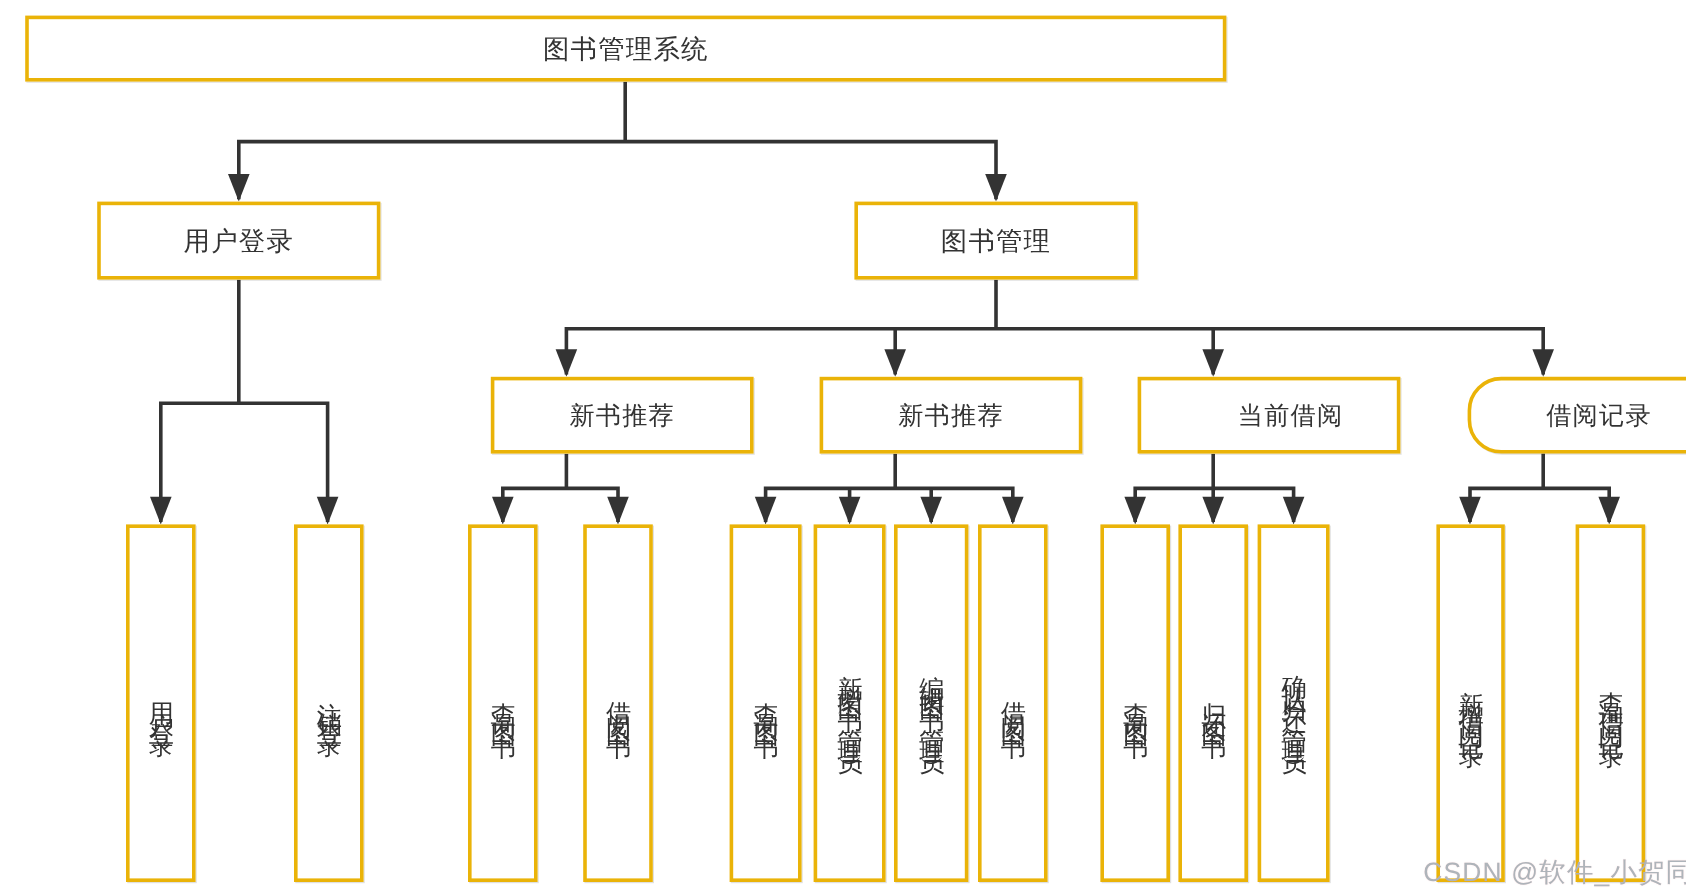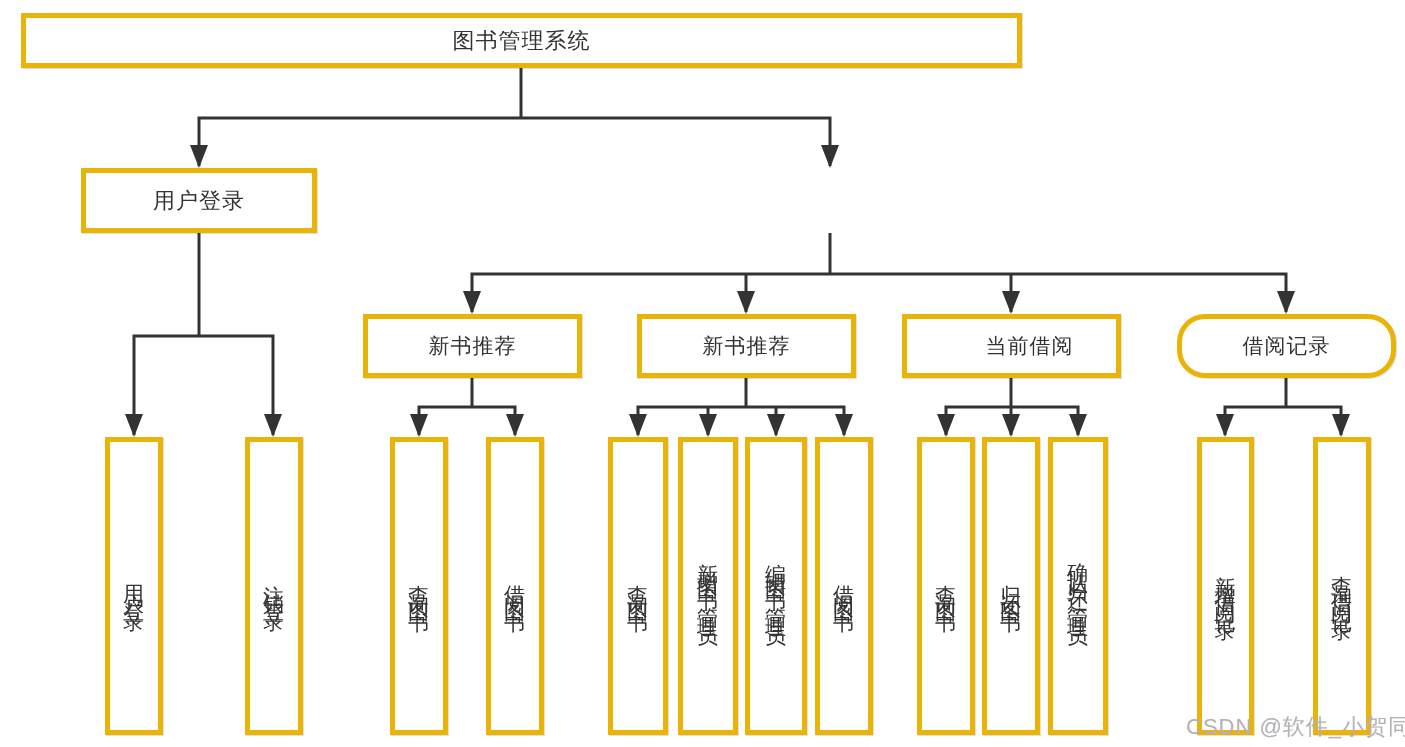--- a/index.html
+++ b/index.html
@@ -15,30 +15,30 @@
   .connectors {
     position: absolute;
     left: 0; top: 0;
     width: 1405px; height: 747px;
     pointer-events: none;
   }
   .box {
     position: absolute;
     box-sizing: border-box;
     background: #ffffff;
-    border: 5px solid #eab308;
+    border: 3px solid #eab308;
     display: flex;
     align-items: center;
     justify-content: center;
     font-size: 22px;
     letter-spacing: 1px;
     text-align: center;
     box-shadow: 1px 1px 0 rgba(0,0,0,0.12);
   }
-  .box.level3 { font-size: 21px; }
+  .box.level3 { font-size: 21px; margin-left: 46px; }
   .leaf { font-size: 21px; }
   .leaf .vtext {
     writing-mode: vertical-lr;
     text-orientation: mixed;
     letter-spacing: 9px;
     line-height: 1;
   }
   .watermark {
     position: absolute;
     left: 1186px;
@@ -97,20 +97,21 @@
       <polygon points="1002,414 1020,414 1011,437"></polygon>
       <polygon points="1069,414 1087,414 1078,437"></polygon>
       <polygon points="1216,414 1234,414 1225,437"></polygon>
       <polygon points="1332,414 1350,414 1341,437"></polygon>
     </g>
   </svg>
 
   <div class="box" style="left:21px; top:13px; width:1001px; height:55px;">图书管理系统</div>
 
   <div class="box" style="left:81px; top:168px; width:236px; height:65px;">用户登录</div>
+  <div class="box" style="left:712px; top:168px; width:236px; height:65px;">图书管理</div>
 
   <div class="box level3" style="left:363px; top:314px; width:219px; height:64px;">新书推荐</div>
   <div class="box level3" style="left:637px; top:314px; width:219px; height:64px;">新书推荐</div>
   <div class="box level3" style="left:902px; top:314px; width:219px; height:64px;padding-left:36px;">当前借阅</div>
   <div class="box level3" style="left:1177px; top:314px; width:219px; height:64px;border-radius:28px;">借阅记录</div>
 
   <div class="box leaf" style="left:105px; top:437px; width:58px; height:298px;">
     <span class="vtext">用户登录</span>
   </div>
   <div class="box leaf" style="left:245px; top:437px; width:58px; height:298px;">

